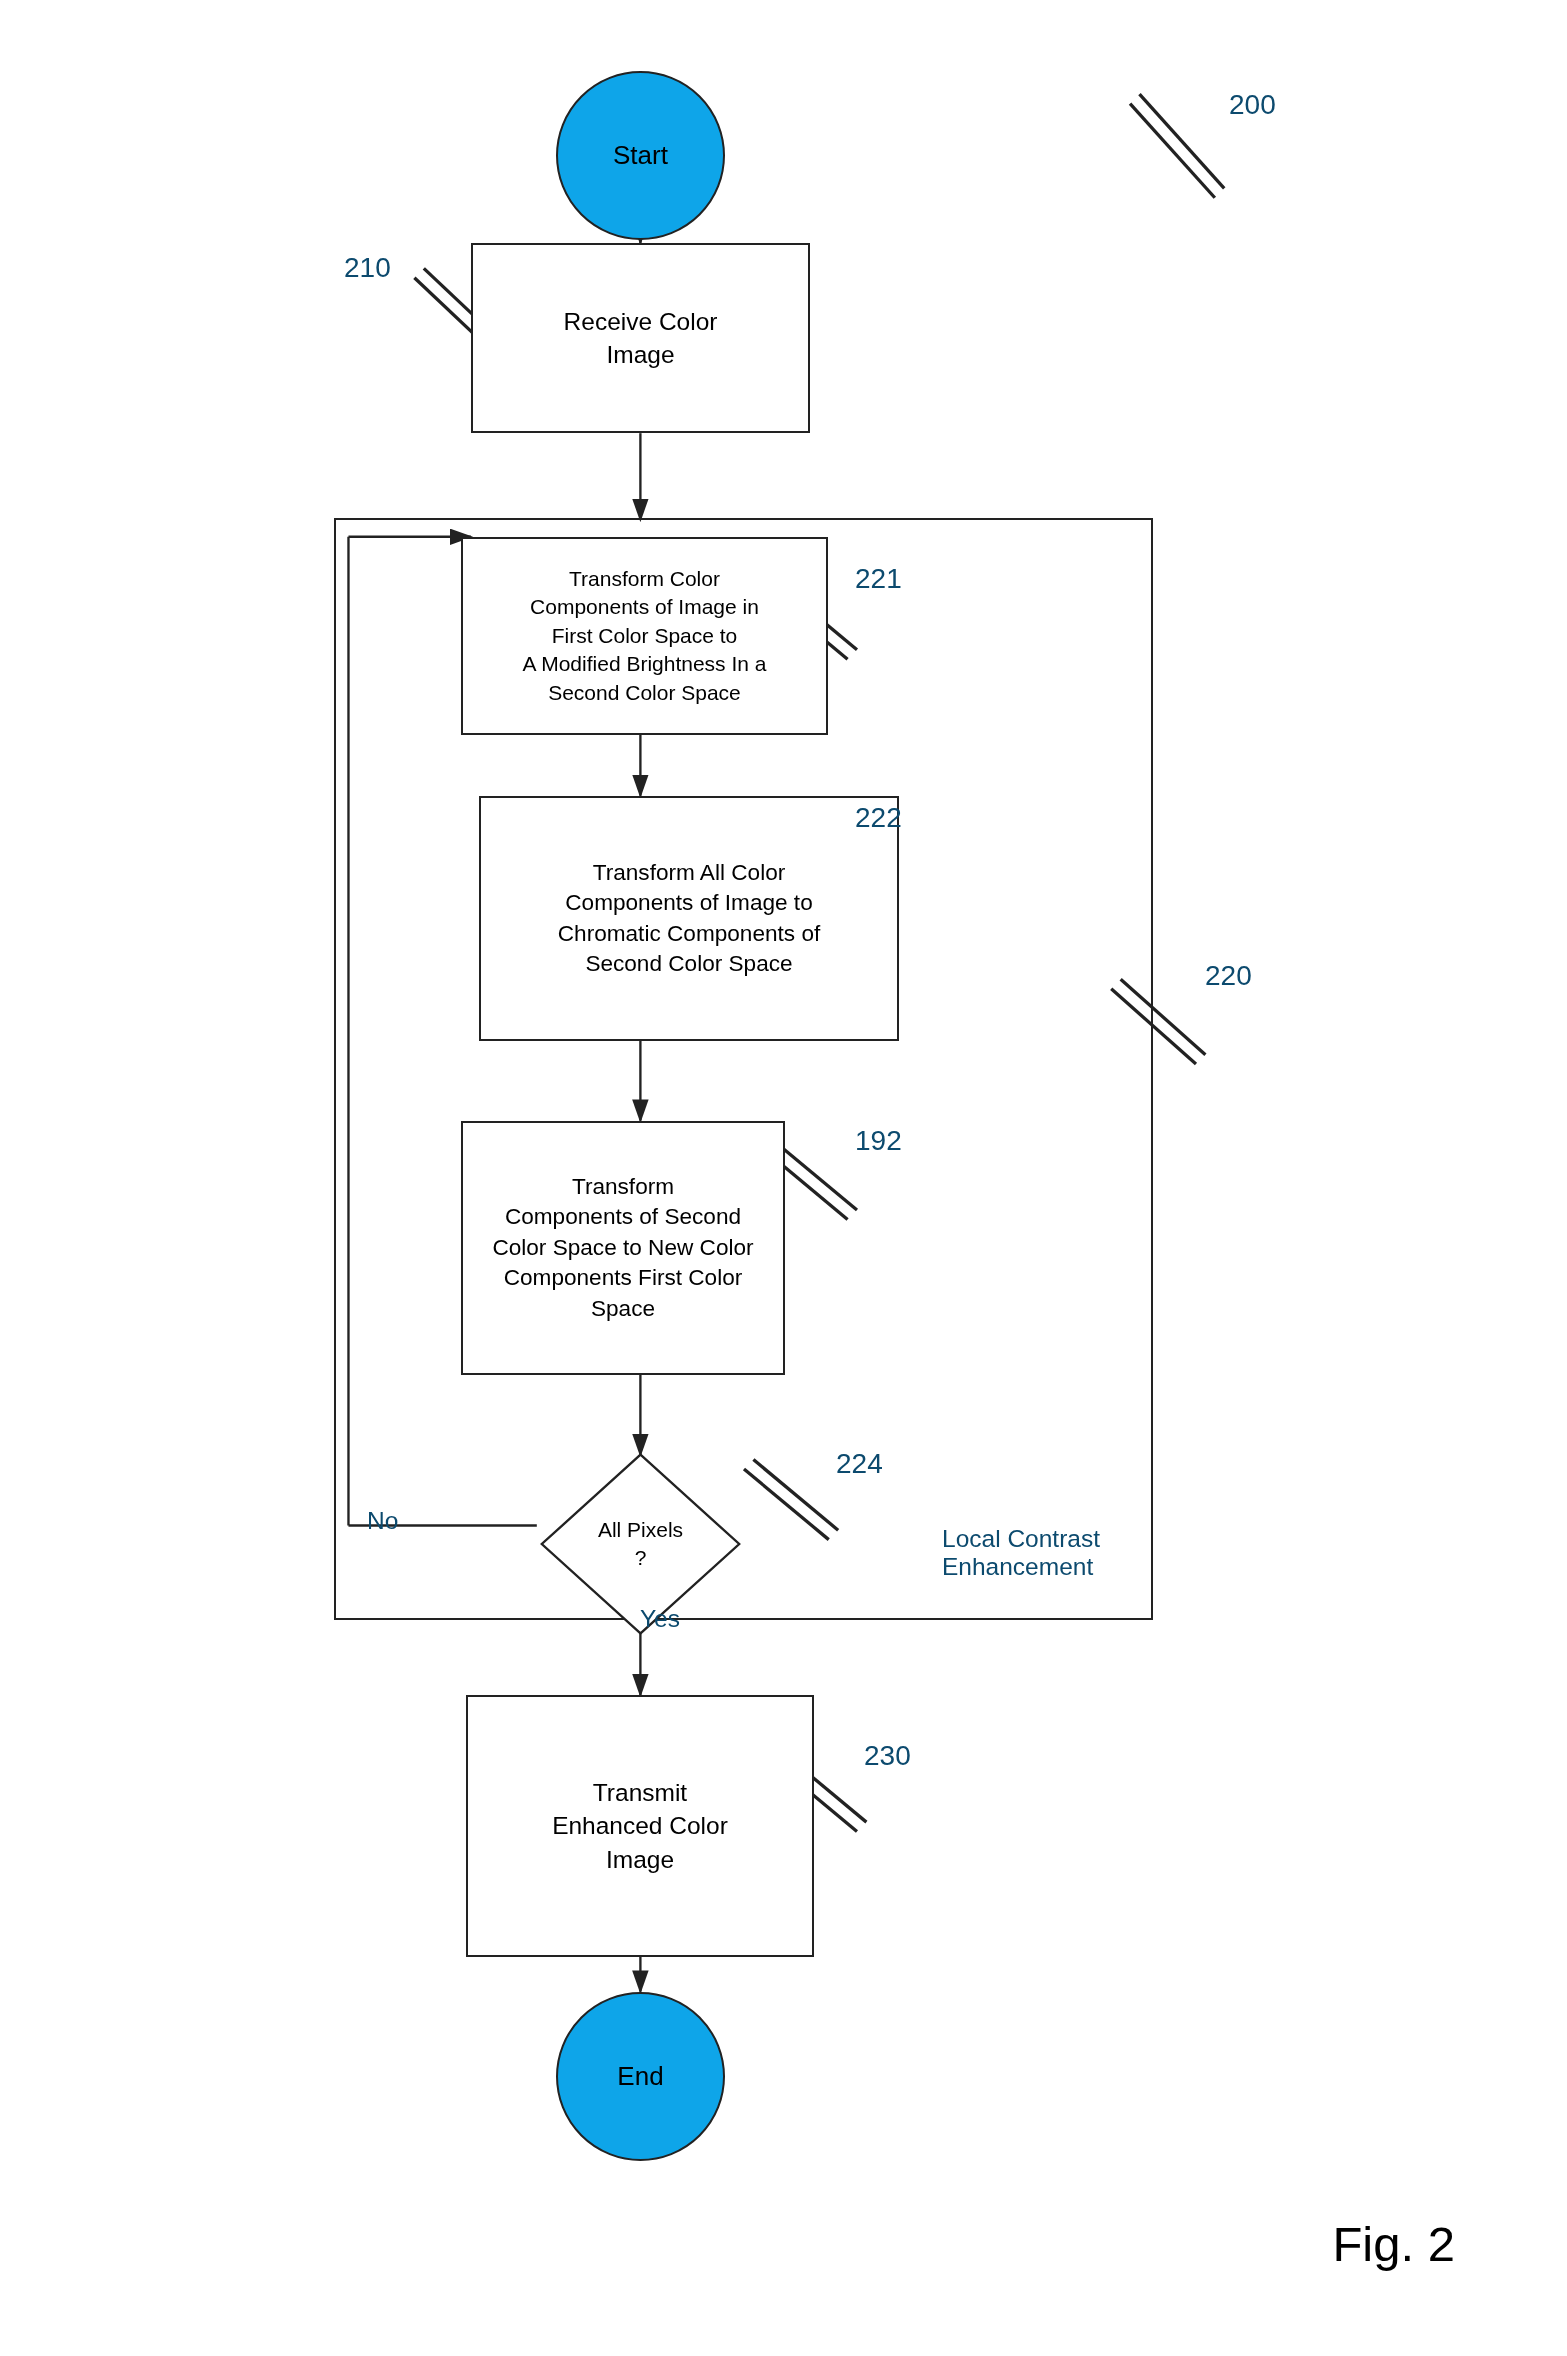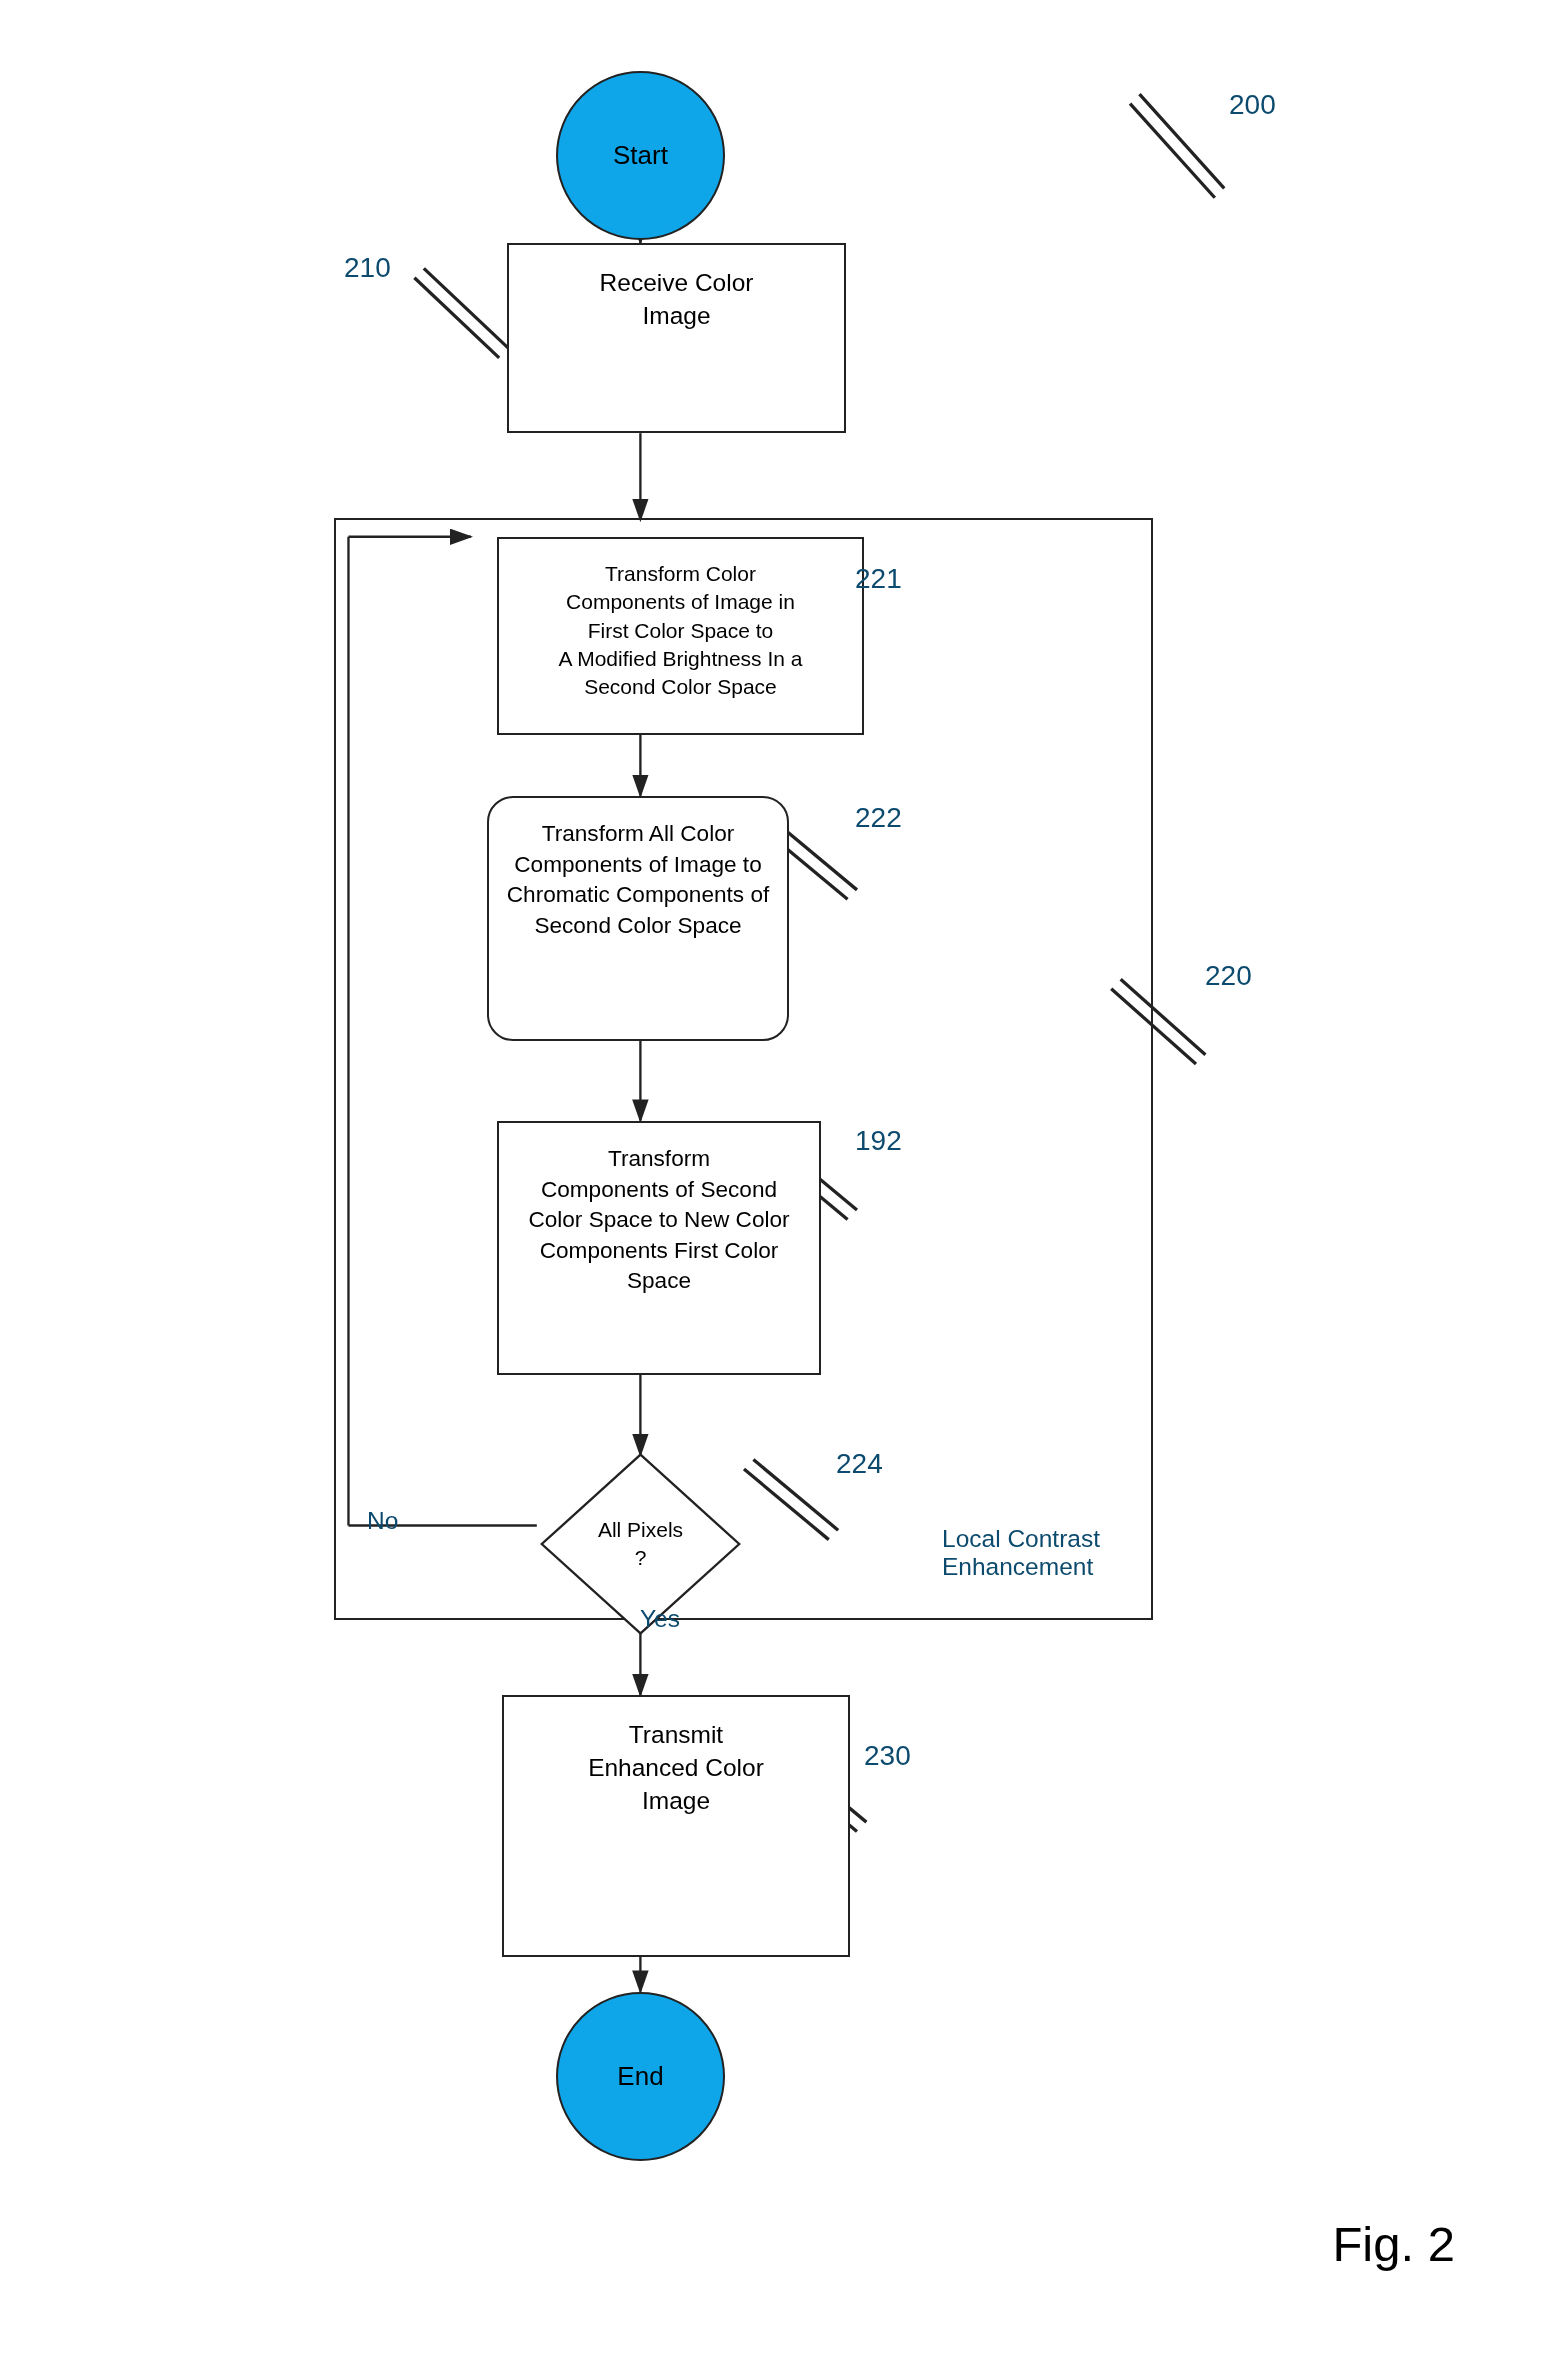--- a/index.html
+++ b/index.html
@@ -31,26 +31,26 @@
       font-size: 26px;
       font-weight: normal;
       text-align: center;
     }
 
     .flow-rect {
       position: absolute;
       border: 2.4px solid #222;
       background: #fff;
       display: flex;
+      align-items: center;
       justify-content: center;
       font-size: 24.5px;
       line-height: 1.35;
       text-align: center;
       padding: 21px 14px;
-      margin-left: 36px;
     }
 
     .flow-diamond {
       position: absolute;
       display: flex;
       align-items: center;
       justify-content: center;
     }
 
     .flow-diamond svg {
@@ -149,21 +149,21 @@
   <div class="flow-rect" style="left:471px;top:243px;width:339px;height:190px;">
     <span>Receive Color<br>Image</span>
   </div>
 
   <div class="flow-group-rect" style="left:334px;top:518px;width:819px;height:1102px;"></div>
 
   <div class="flow-rect" style="left:461px;top:537px;width:367px;height:198px;">
     <span style="font-size:21px;">Transform Color<br>Components of Image in<br>First Color Space  to<br>A Modified Brightness In a<br>Second Color Space</span>
   </div>
 
-  <div class="flow-rect" style="left:451px;top:796px;width:302px;height:245px;border-radius:26px;">
+  <div class="flow-rect" style="left:479px;top:796px;width:420px;height:245px;">
     <span style="font-size:22.6px;">Transform All  Color<br>Components of Image to<br>Chromatic Components of<br>Second Color Space</span>
   </div>
 
   <div class="flow-rect" style="left:461px;top:1121px;width:324px;height:254px;">
     <span style="font-size:22.6px;">Transform<br>Components of Second<br>Color Space to New Color<br>Components First Color<br>Space</span>
   </div>
 
   <div class="flow-diamond" style="left:537px;top:1450px;width:207px;height:188px;">
     <svg width="207" height="188" xmlns="http://www.w3.org/2000/svg" viewBox="0 0 220 200">
       <polygon points="110,5 215,100 110,195 5,100" fill="#fff" stroke="#222" stroke-width="2.5"></polygon>

